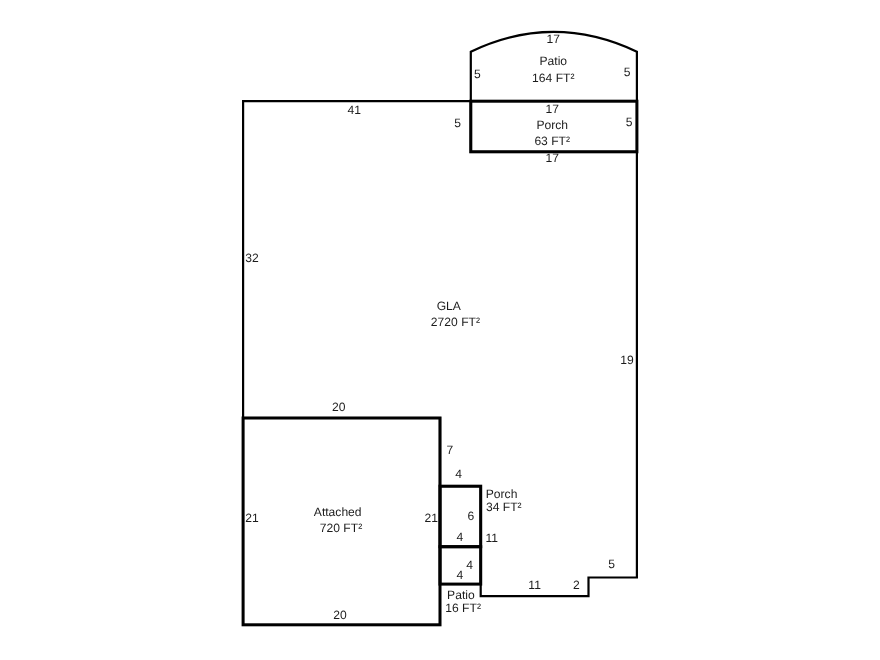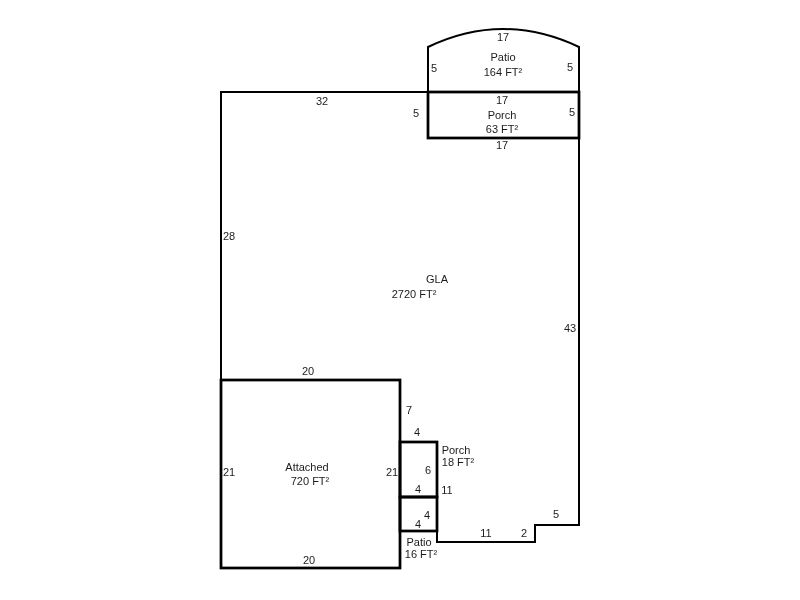--- a/index.html
+++ b/index.html
@@ -63,39 +63,39 @@
   <div class="lbl" style="left:503px; top:57px">Patio</div>
   <div class="lbl" style="left:503px; top:72px">164 FT²</div>
 
   <div class="lbl" style="left:502px; top:100px">17</div>
   <div class="lbl" style="left:416px; top:113px">5</div>
   <div class="lbl" style="left:572px; top:112px">5</div>
   <div class="lbl" style="left:502px; top:115px">Porch</div>
   <div class="lbl" style="left:502px; top:129px">63 FT²</div>
   <div class="lbl" style="left:502px; top:145px">17</div>
 
-  <div class="lbl" style="left:322px; top:101px">32</div>
-  <div class="lbl" style="left:229px; top:236px">28</div>
-  <div class="lbl" style="left:570px; top:328px">43</div>
-  <div class="lbl" style="left:437px; top:279px">GLA</div>
+  <div class="lbl" style="left:322px; top:101px">41</div>
+  <div class="lbl" style="left:229px; top:236px">32</div>
+  <div class="lbl" style="left:570px; top:328px">19</div>
+  <div class="lbl" style="left:408px; top:279px">GLA</div>
   <div class="lbl" style="left:414px; top:294px">2720 FT²</div>
 
   <div class="lbl" style="left:308px; top:371px">20</div>
   <div class="lbl" style="left:229px; top:472px">21</div>
   <div class="lbl" style="left:392px; top:472px">21</div>
   <div class="lbl" style="left:307px; top:467px">Attached</div>
   <div class="lbl" style="left:310px; top:481px">720 FT²</div>
   <div class="lbl" style="left:309px; top:560px">20</div>
 
   <div class="lbl" style="left:409px; top:410px">7</div>
   <div class="lbl" style="left:417px; top:432px">4</div>
   <div class="lbl" style="left:447px; top:490px">11</div>
 
   <div class="lbl" style="left:456px; top:450px">Porch</div>
-  <div class="lbl" style="left:458px; top:462px">18 FT²</div>
+  <div class="lbl" style="left:458px; top:462px">34 FT²</div>
   <div class="lbl" style="left:428px; top:470px">6</div>
   <div class="lbl" style="left:418px; top:489px">4</div>
 
   <div class="lbl" style="left:427px; top:515px">4</div>
   <div class="lbl" style="left:418px; top:524px">4</div>
   <div class="lbl" style="left:419px; top:542px">Patio</div>
   <div class="lbl" style="left:421px; top:554px">16 FT²</div>
 
   <div class="lbl" style="left:486px; top:533px">11</div>
   <div class="lbl" style="left:524px; top:533px">2</div>

